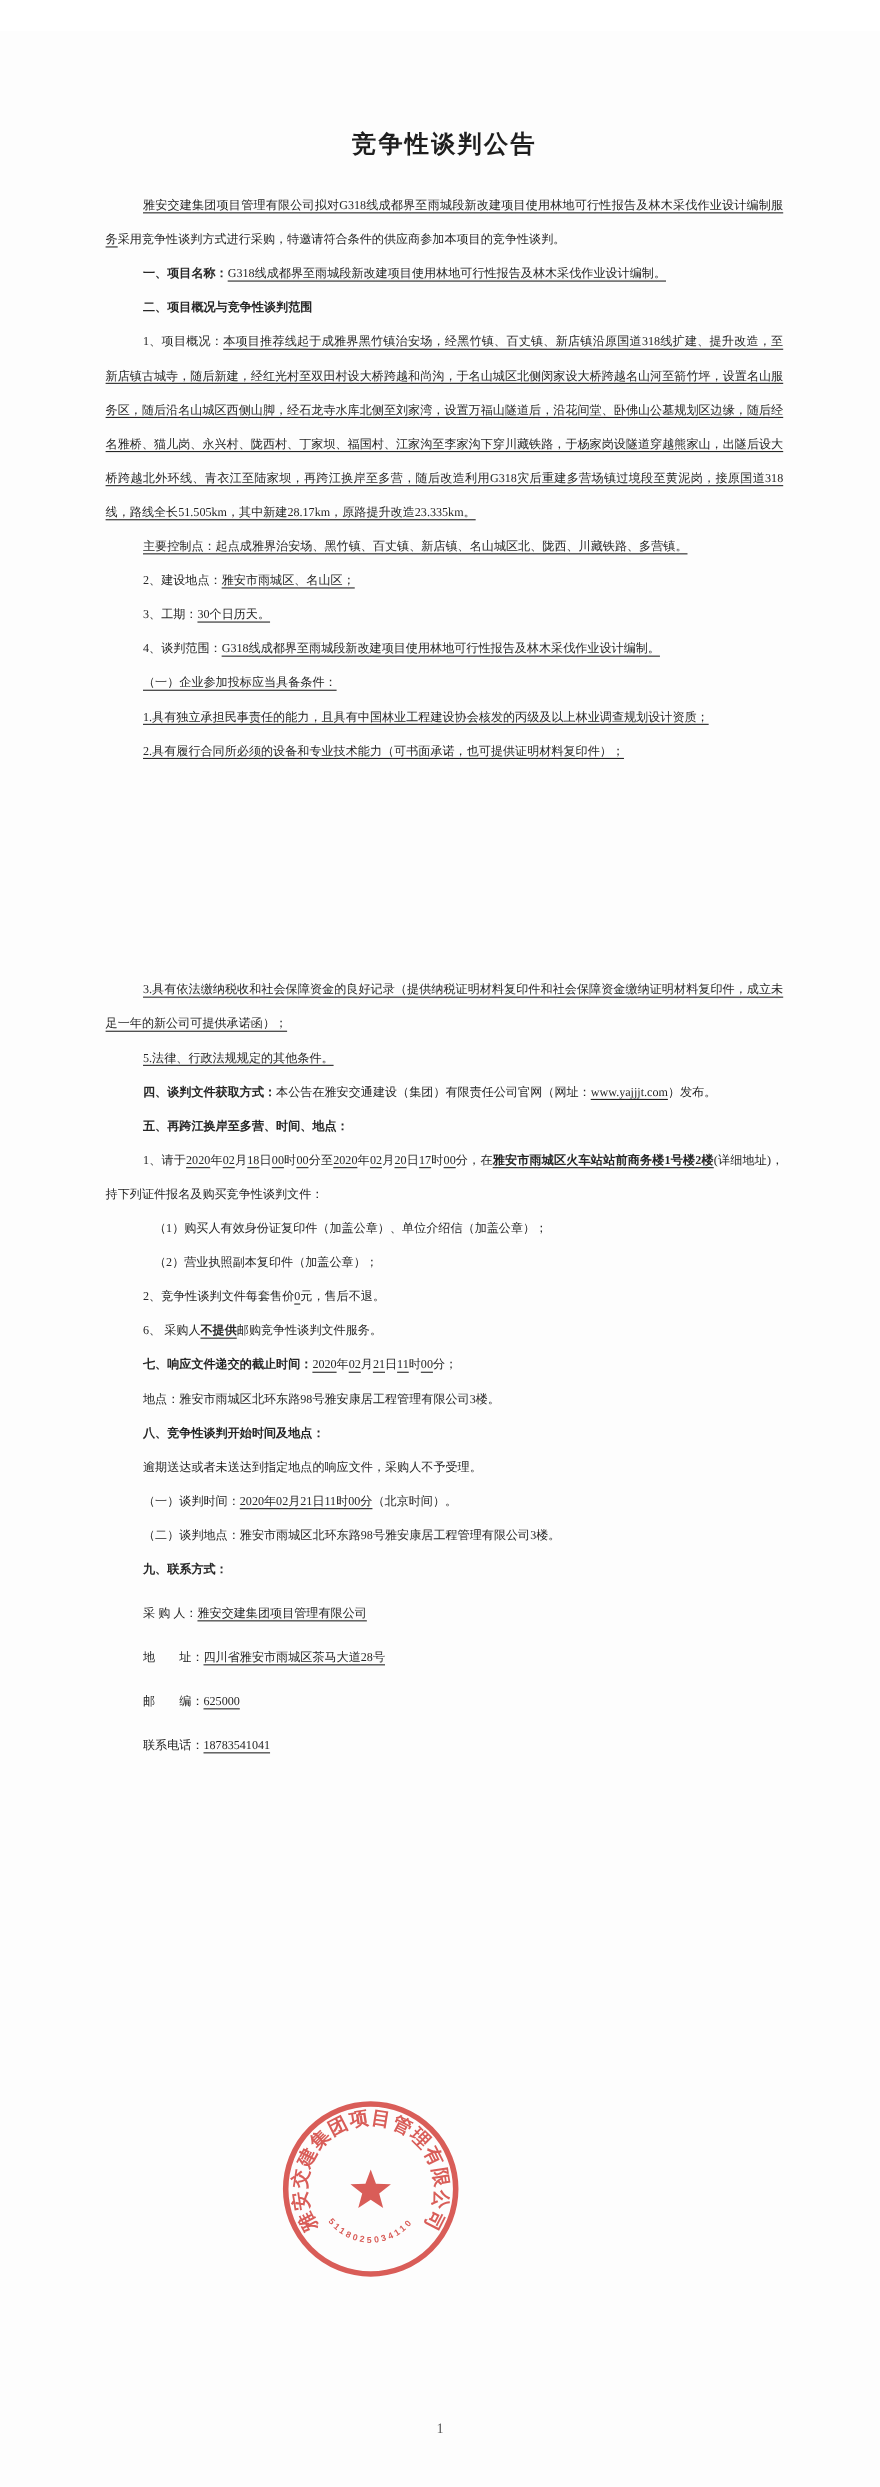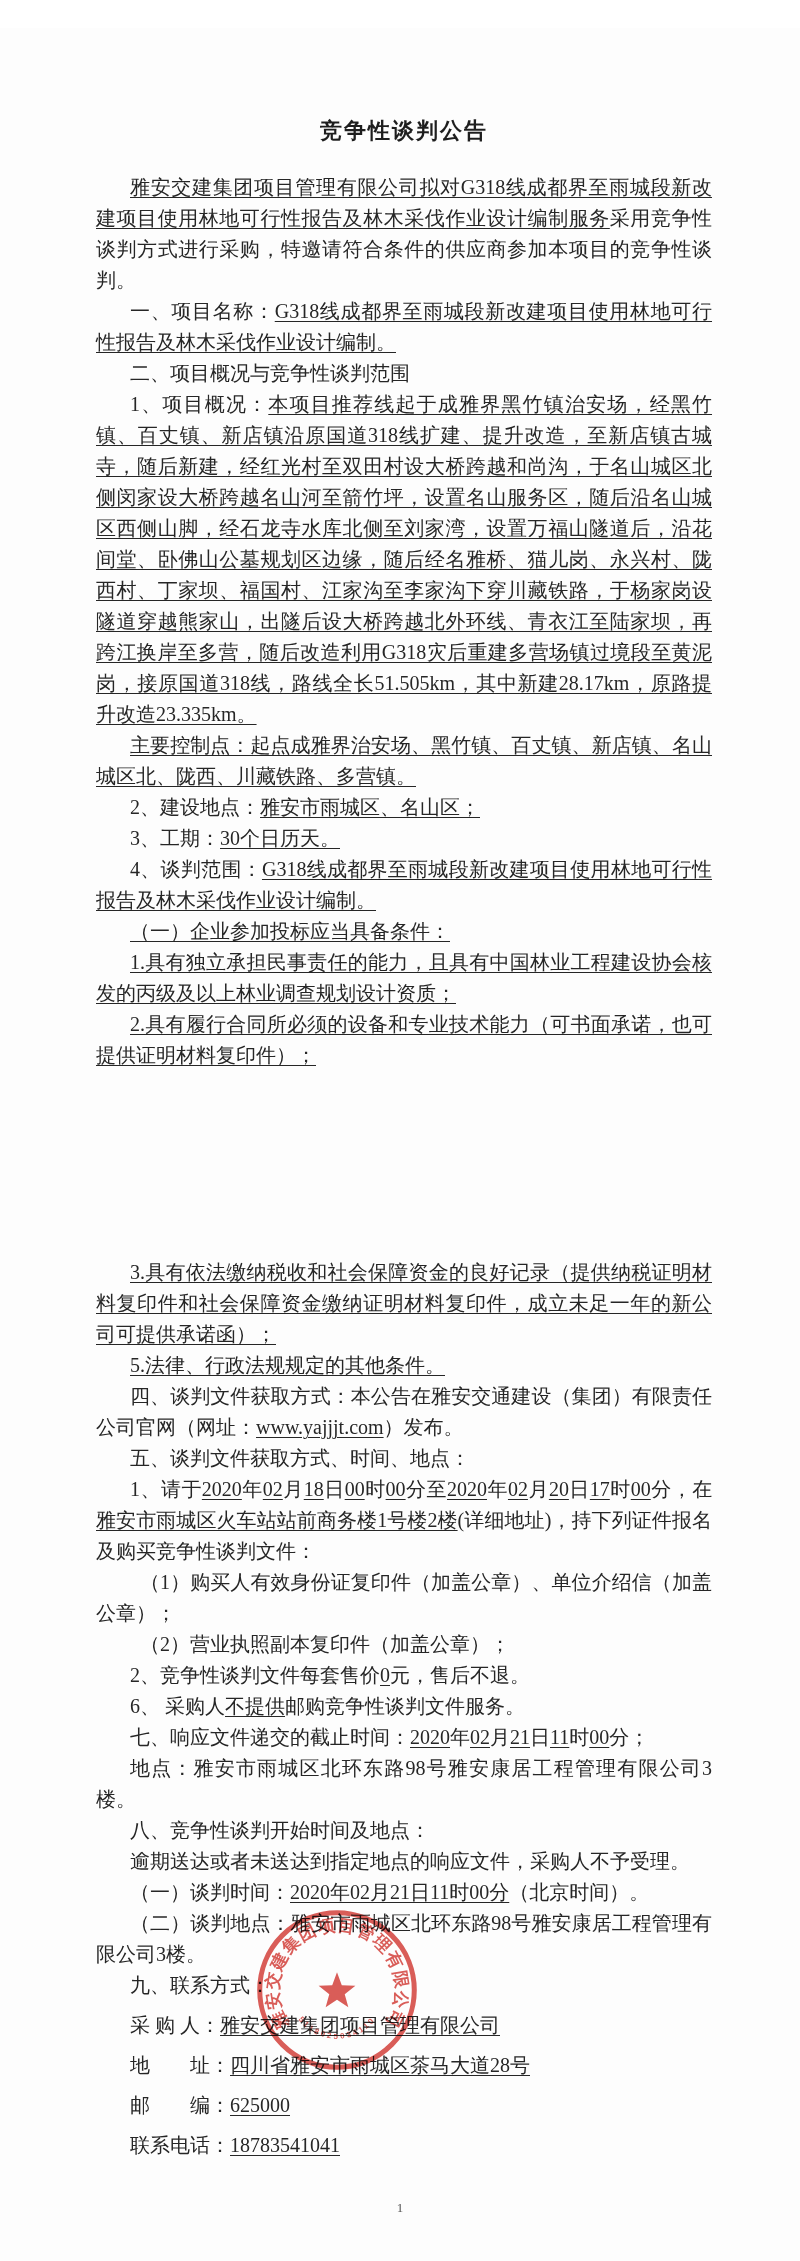--- a/index.html
+++ b/index.html
@@ -24,29 +24,29 @@
     margin:0 0 26px 0;
     text-align:center;
     font-size:22px;
     font-weight:bold;
     letter-spacing:2px;
     font-family:"Liberation Sans","DejaVu Sans",sans-serif;
     color:#1e1e1e;
   }
   p.para{
     margin:0;
-    font-size:20px;
+    font-size:11px;
     line-height:31px;
     text-align:justify;
     text-indent:34px;
     word-break:break-all;
   }
   p.para.sub{ text-indent:44px; }
   p.para.contact{ margin-top:9px; }
-  span.b{ font-weight:normal; }
+  span.b{ font-weight:bold; }
   span.u{ text-decoration:underline; text-underline-offset:3px; text-decoration-thickness:1px; }
   .page-gap{ height:186px; }
   .stamp{
     position:absolute;
     left:253px;
     top:1876px; 
     width:168px;
     height:168px;
     mix-blend-mode:multiply;
     opacity:.92;
@@ -78,21 +78,21 @@
         <p class="para"><span>2、建设地点：</span><span class="u">雅安市雨城区、名山区；</span></p>
         <p class="para"><span>3、工期：</span><span class="u">30个日历天。</span></p>
         <p class="para"><span>4、谈判范围：</span><span class="u">G318线成都界至雨城段新改建项目使用林地可行性报告及林木采伐作业设计编制。</span></p>
         <p class="para"><span class="u">（一）企业参加投标应当具备条件：</span></p>
         <p class="para"><span class="u">1.具有独立承担民事责任的能力，且具有中国林业工程建设协会核发的丙级及以上林业调查规划设计资质；</span></p>
         <p class="para"><span class="u">2.具有履行合同所必须的设备和专业技术能力（可书面承诺，也可提供证明材料复印件）；</span></p>
         <div class="page-gap"></div>
         <p class="para"><span class="u">3.具有依法缴纳税收和社会保障资金的良好记录（提供纳税证明材料复印件和社会保障资金缴纳证明材料复印件，成立未足一年的新公司可提供承诺函）；</span></p>
         <p class="para"><span class="u">5.法律、行政法规规定的其他条件。</span></p>
         <p class="para"><span class="b">四、谈判文件获取方式：</span><span>本公告在雅安交通建设（集团）有限责任公司官网（网址：</span><span class="u">www.yajjjt.com</span><span>）发布。</span></p>
-        <p class="para"><span class="b">五、谈判文件获取方式、时间、地点：</span></p>
+        <p class="para"><span class="b">五、再跨江换岸至多营、时间、地点：</span></p>
         <p class="para"><span>1、请于</span><span class="u">2020</span><span>年</span><span class="u">02</span><span>月</span><span class="u">18</span><span>日</span><span class="u">00</span><span>时</span><span class="u">00</span><span>分至</span><span class="u">2020</span><span>年</span><span class="u">02</span><span>月</span><span class="u">20</span><span>日</span><span class="u">17</span><span>时</span><span class="u">00</span><span>分，在</span><span class="b u">雅安市雨城区火车站站前商务楼1号楼2楼</span><span>(详细地址)，持下列证件报名及购买竞争性谈判文件：</span></p>
         <p class="para sub"><span>（1）购买人有效身份证复印件（加盖公章）、单位介绍信（加盖公章）；</span></p>
         <p class="para sub"><span>（2）营业执照副本复印件（加盖公章）；</span></p>
         <p class="para"><span>2、竞争性谈判文件每套售价</span><span class="u">0</span><span>元，售后不退。</span></p>
         <p class="para"><span>6、 采购人</span><span class="b u">不提供</span><span>邮购竞争性谈判文件服务。</span></p>
         <p class="para"><span class="b">七、响应文件递交的截止时间：</span><span class="u">2020</span><span>年</span><span class="u">02</span><span>月</span><span class="u">21</span><span>日</span><span class="u">11</span><span>时</span><span class="u">00</span><span>分；</span></p>
         <p class="para"><span>地点：雅安市雨城区北环东路98号雅安康居工程管理有限公司3楼。</span></p>
         <p class="para"><span class="b">八、竞争性谈判开始时间及地点：</span></p>
         <p class="para"><span>逾期送达或者未送达到指定地点的响应文件，采购人不予受理。</span></p>
         <p class="para"><span>（一）谈判时间：</span><span class="u">2020年02月21日11时00分</span><span>（北京时间）。</span></p>

